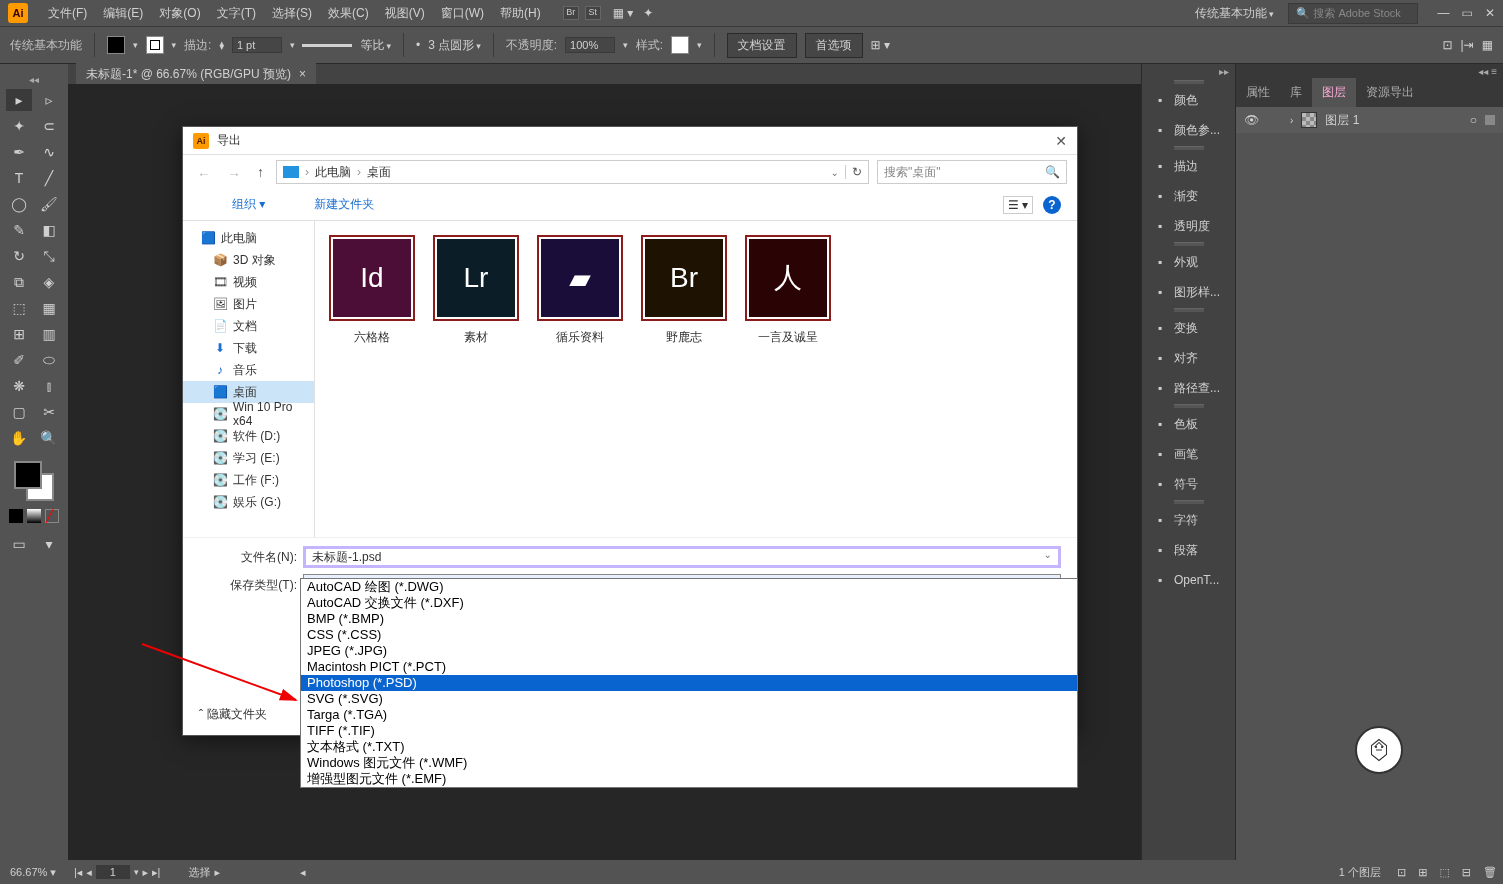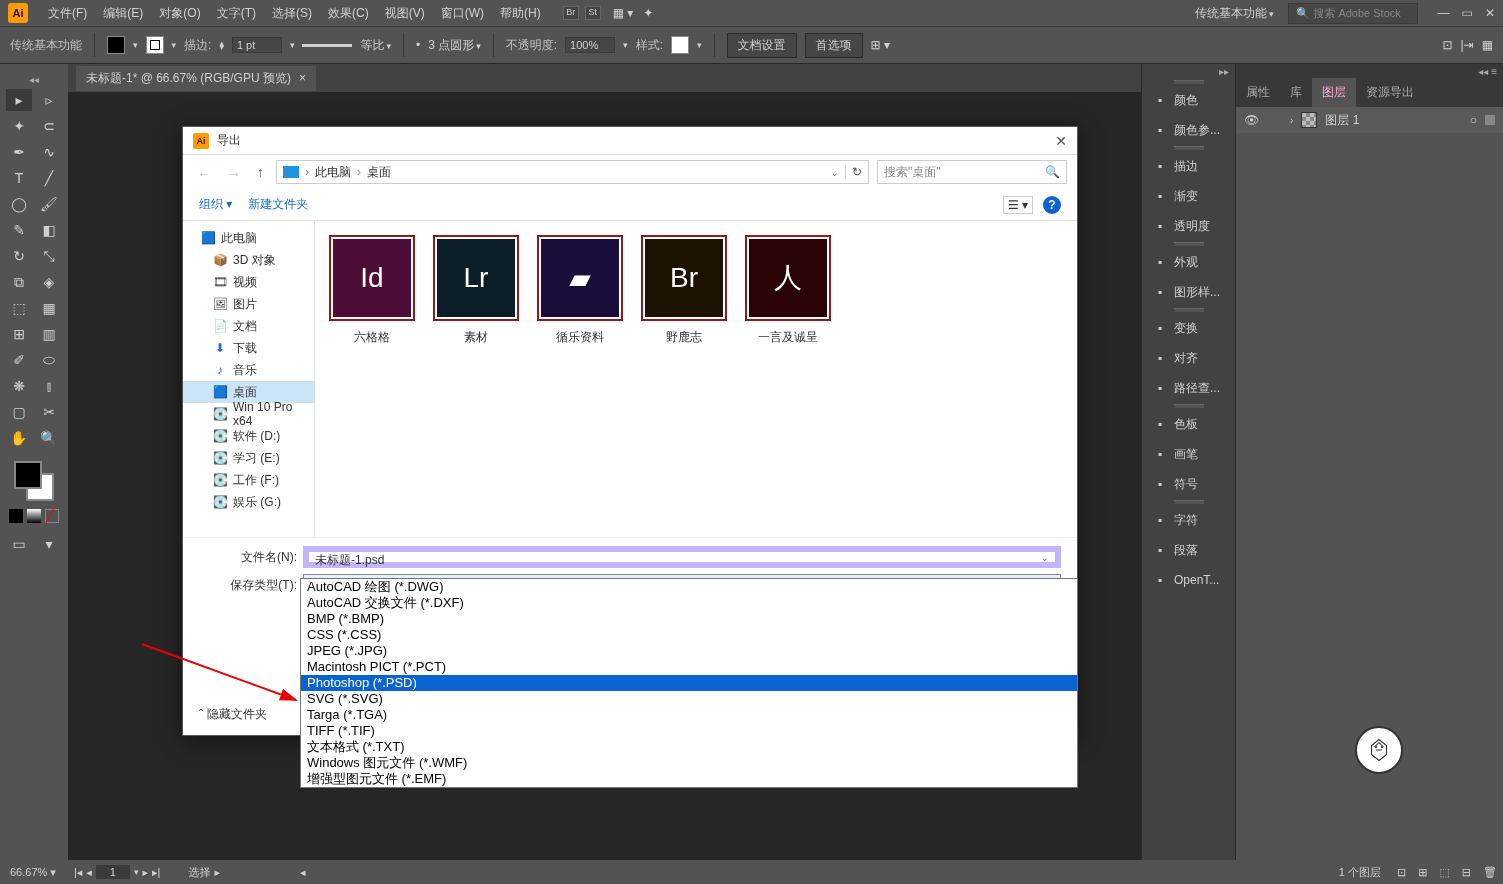--- a/index.html
+++ b/index.html
@@ -25,21 +25,21 @@
 
 .mainarea { position: absolute; top: 64px; left: 0; right: 0; bottom: 24px; display: flex; }
 .toolbox { width: 68px; background: #535353; padding-top: 10px; display: flex; flex-direction: column; align-items: center; }
 .tool-row { display: flex; gap: 4px; margin-bottom: 4px; }
 .tool { width: 26px; height: 22px; display: flex; align-items: center; justify-content: center; color: #d0d0d0; font-size: 14px; }
 .tool.active { background: #3a3a3a; }
 .colorswatch { width: 40px; height: 40px; position: relative; margin-top: 8px; }
 .colorswatch .fg { width: 28px; height: 28px; background: #000; border: 2px solid #888; position: absolute; top: 0; left: 0; }
 .colorswatch .bg { width: 28px; height: 28px; background: #fff; border: 2px solid #888; position: absolute; bottom: 0; right: 0; }
 
-.doc-tabs { height: 28px; background: #434343; display: flex; align-items: center; padding-left: 8px; }
+.doc-tabs { height: 20px; background: #434343; display: flex; align-items: center; padding-left: 8px; }
 .doc-tab { background: #535353; color: #d0d0d0; padding: 4px 10px; font-size: 12px; display: flex; align-items: center; gap: 8px; }
 .doc-tab .close { font-size: 12px; }
 
 .canvas-wrap { flex: 1; display: flex; flex-direction: column; background: #313131; }
 .canvas { flex: 1; background: #262626; position: relative; }
 
 
 .panelstrip { width: 94px; background: #424242; border-left: 1px solid #2a2a2a; display: flex; flex-direction: column; }
 .panelstrip .item { height: 30px; display: flex; align-items: center; padding-left: 10px; color: #d0d0d0; font-size: 12px; gap: 6px; }
 .panelstrip .grip { height: 6px; display:flex; justify-content:center; align-items:center; }
@@ -64,36 +64,36 @@
 .dialog { position: absolute; left: 182px; top: 126px; width: 896px; height: 610px; background: #fff; border: 1px solid #555; box-shadow: 0 4px 20px rgba(0,0,0,.5); display: flex; flex-direction: column; font-size: 12px; color: #333; }
 .dialog .titlebar { height: 28px; display: flex; align-items: center; padding: 0 10px; border-bottom: 1px solid #e0e0e0; }
 .dialog .titlebar .di-icon { width: 16px; height: 16px; background: #ff9a00; color: #4a1a00; font-size: 9px; font-weight: bold; display: flex; align-items: center; justify-content: center; border-radius: 2px; margin-right: 8px; }
 .dialog .titlebar .close { margin-left: auto; font-size: 14px; color: #555; }
 .dialog .navbar { height: 34px; display: flex; align-items: center; padding: 0 10px; gap: 8px; }
 .dialog .navbar .arrow { color: #bbb; font-size: 14px; padding: 0 4px; }
 .dialog .navbar .path { display: flex; align-items: center; gap: 6px; flex: 1; border: 1px solid #ccc; height: 24px; padding: 0 6px; }
 .dialog .navbar .path .sep { color: #999; }
 .dialog .navbar .search { width: 190px; height: 24px; border: 1px solid #ccc; padding: 0 6px; color: #888; display:flex; align-items:center; justify-content:space-between;}
 .dialog .toolbar { height: 32px; display: flex; align-items: center; padding: 0 16px; gap: 16px; border-bottom: 1px solid #e0e0e0; }
-.dialog .toolbar .link { color: #1a6fd4; }
+.dialog .toolbar .link { color: #1a6fd4; margin-left: 33px; }
 .dialog .toolbar .right { margin-left: auto; display: flex; align-items: center; gap: 10px; }
 .dialog .body { flex: 1; display: flex; overflow: hidden; }
 .dialog .tree { width: 132px; border-right: 1px solid #e0e0e0; padding: 6px 0; overflow-y: auto; }
 .dialog .tree .node { height: 22px; display: flex; align-items: center; padding-left: 18px; gap: 6px; }
 .dialog .tree .node.sel { background: #cce4f7; }
 .dialog .tree .node .ico { width: 14px; text-align: center; }
 .dialog .files { flex: 1; padding: 14px; display: flex; flex-wrap: wrap; align-content: flex-start; gap: 22px 18px; }
 .dialog .file { width: 86px; text-align: center; }
 .dialog .file .thumb { width: 86px; height: 86px; border: 2px solid #8d1c1c; display: flex; align-items: center; justify-content: center; margin-bottom: 8px; }
 .dialog .file .thumb-inner { width: 78px; height: 78px; display: flex; align-items: center; justify-content: center; color: #fff; font-size: 28px; font-weight: 300; }
 .dialog .file .name { font-size: 12px; }
 .dialog .bottom { padding: 8px 16px; border-top: 1px solid #f0f0f0; }
 .dialog .field-row { display: flex; align-items: center; margin-bottom: 6px; }
 .dialog .field-row .lbl { width: 104px; text-align: right; padding-right: 6px; }
-.dialog .field-row .inp { flex: 1; height: 22px; border: 6px solid #c4b5fd; padding: 0 6px; background: #fff; }
+.dialog .field-row .inp { flex: 1; height: 22px; border: 3px solid #c4b5fd; padding: 0 6px; background: #fff; }
 .dialog .field-row .sel { flex: 1; height: 22px; border: 1px solid #888; padding: 0 6px; background: #e8f0fe; display: flex; align-items: center; justify-content: space-between; }
 .dialog .hide-folders { display: flex; align-items: center; gap: 4px; padding: 4px 0;}
 
 
 .dropdown { position: absolute; left: 300px; top: 578px; width: 778px; background: #fff; border: 1px solid #767676; z-index: 100; font-size: 13px; }
 .dropdown .opt { height: 16px; padding: 0 6px; line-height: 16px; white-space: nowrap; }
 .dropdown .opt.sel { background: #0a64d0; color: #fff; }
 .red-box { position: absolute; border: 2px solid #e00; pointer-events: none; }
 .arrow-annot { position: absolute; pointer-events: none; }
 

